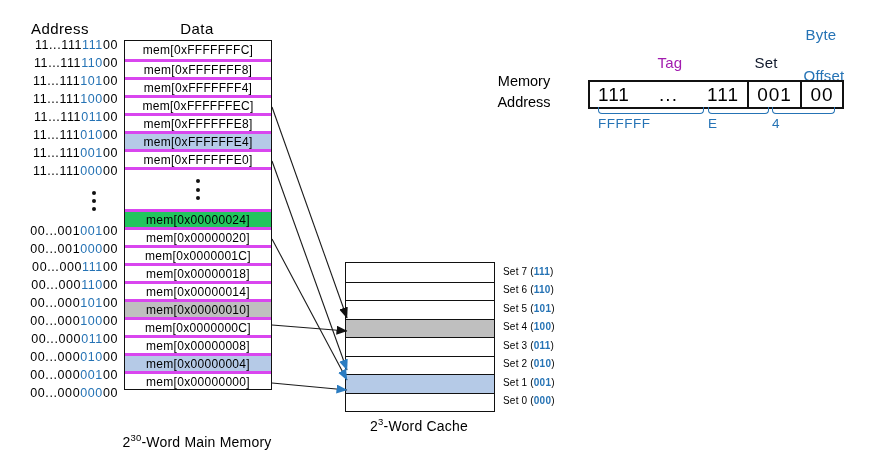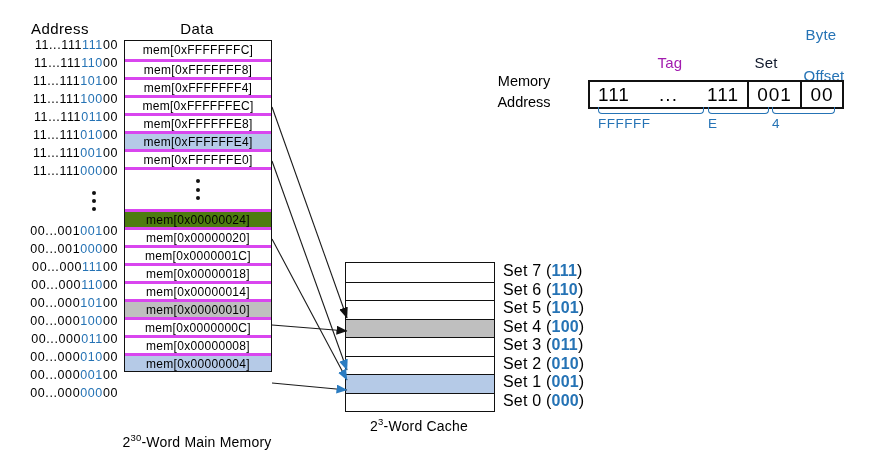--- a/index.html
+++ b/index.html
@@ -28,21 +28,21 @@
   .mem-row.dots{height:42px; flex-direction:column; justify-content:center;}
 
   
   #cache-box{left:345px; top:262px; width:148px; border:1.8px solid #111; background:#fff;}
   .cache-row{height:18.5px; box-sizing:border-box; border-top:1px solid #111;}
   .cache-row:first-child{border-top:none;}
 
   
   #set-labels{left:503px; top:262px; width:110px;}
   .set-label{height:18.5px; display:flex; align-items:center;
-             font-size:16px; letter-spacing:0.2px; white-space:pre;}
+             font-size:10px; letter-spacing:0.2px; white-space:pre;}
 
   .dot{width:4px; height:4px; background:#111; border-radius:50%; margin:2.2px 0;}
 
   
   .caption{font-size:14px; text-align:center; letter-spacing:0.2px;}
   .caption sup{font-size:9.5px;}
 
   
   #mem-addr-label{left:478px; top:71px; width:92px; text-align:center;
                   font-size:14.5px; line-height:21px;}
@@ -98,29 +98,30 @@
       <div class="mem-row">mem[0xFFFFFFF4]</div>
       <div class="mem-row">mem[0xFFFFFFEC]</div>
       <div class="mem-row">mem[0xFFFFFFE8]</div>
       <div class="mem-row" style="background: rgb(181, 202, 231);">mem[0xFFFFFFE4]</div>
       <div class="mem-row">mem[0xFFFFFFE0]</div>
       <div class="mem-row dots">
         <div class="dot"></div>
         <div class="dot"></div>
         <div class="dot"></div>
       </div>
-      <div class="mem-row" style="background: #4d7c0f;">mem[0x00000024]</div>
+      <div class="mem-row" style="background: #22c55e;">mem[0x00000024]</div>
       <div class="mem-row">mem[0x00000020]</div>
       <div class="mem-row">mem[0x0000001C]</div>
       <div class="mem-row">mem[0x00000018]</div>
       <div class="mem-row">mem[0x00000014]</div>
       <div class="mem-row" style="background: rgb(191, 191, 191);">mem[0x00000010]</div>
       <div class="mem-row">mem[0x0000000C]</div>
       <div class="mem-row">mem[0x00000008]</div>
       <div class="mem-row" style="background: rgb(181, 202, 231);">mem[0x00000004]</div>
+      <div class="mem-row">mem[0x00000000]</div>
     </div>
 
   <div id="cache-box" class="abs">
       <div class="cache-row"></div>
       <div class="cache-row"></div>
       <div class="cache-row"></div>
       <div class="cache-row" style="background: rgb(191, 191, 191);"></div>
       <div class="cache-row"></div>
       <div class="cache-row"></div>
       <div class="cache-row" style="background: rgb(181, 202, 231);"></div>

